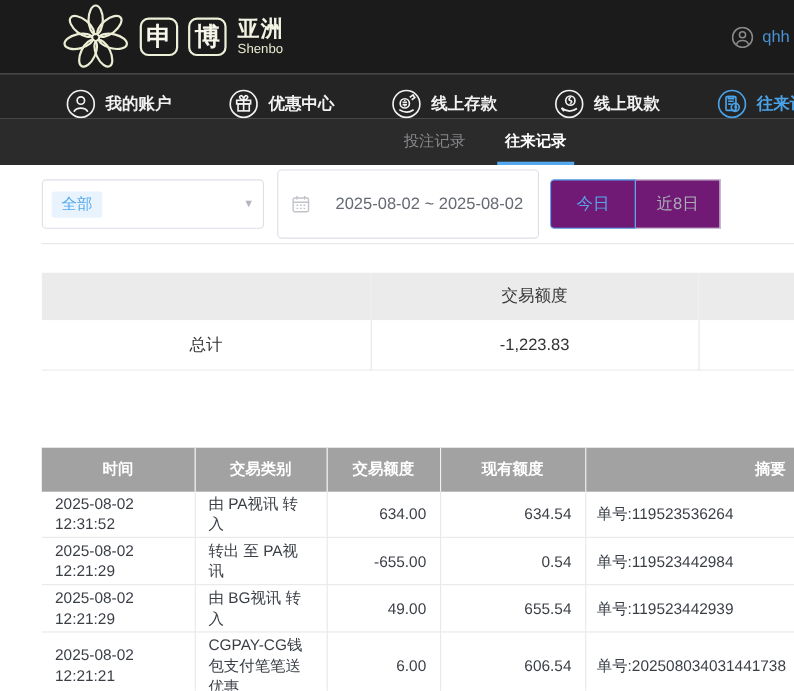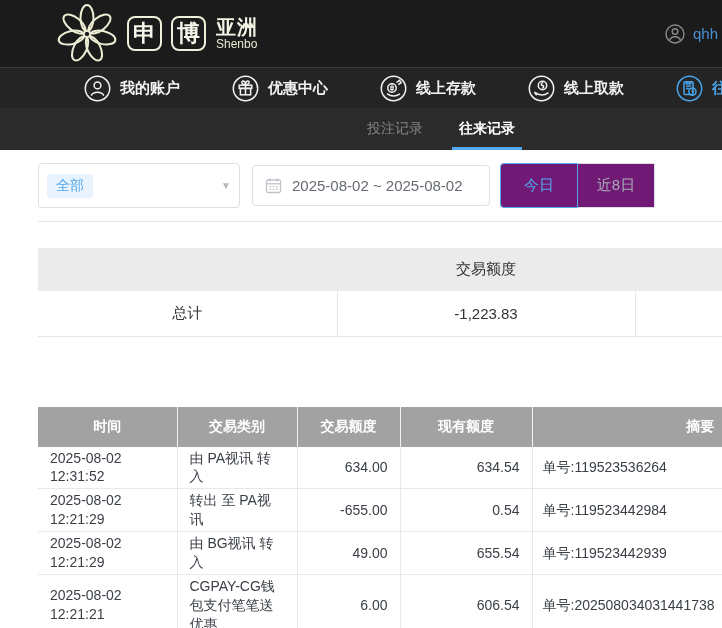--- a/index.html
+++ b/index.html
@@ -15,21 +15,21 @@
     color:#f6f6ea; font-size:23px; font-weight:bold; display:flex; align-items:center;
     justify-content:center; margin-left:3px; }
   .logo-right { display:flex; flex-direction:column; justify-content:center; margin-left:4px; }
   .logo-region { color:#f3f3e4; font-size:20px; font-weight:bold; letter-spacing:1px; line-height:20px; }
   .logo-en { color:#e8e9cf; font-size:12px; line-height:14px; }
   .user-area { display:flex; align-items:center; gap:8px; margin-right:-6px; }
   .user-area .uname { color:#4a90d2; font-size:15px; white-space:nowrap; }
 
   
   .main-nav { height:41px; background:#242424; border-top:1px solid #3d3d3d;
-    display:flex; align-items:center; padding-left:84px; overflow:hidden; }
+    display:flex; align-items:flex-end; padding-left:60px; overflow:hidden; }
   .nav-item { display:flex; align-items:center; gap:9px; margin-right:52px;
     color:#f2f2f2; font-size:15px; font-weight:bold; white-space:nowrap; cursor:pointer; }
   .nav-item.active { color:#4aa3e8; }
   .nav-item svg { width:27px; height:27px; flex:0 0 auto; }
 
   
   .tab-bar { height:42px; background:#2b2b2b; display:flex; align-items:stretch;
     padding-left:360px; overflow:hidden; }
   .tab { display:flex; align-items:center; padding:0 7px; margin-right:22px;
     color:#85878a; font-size:14px; position:relative; cursor:pointer; white-space:nowrap; }
@@ -37,22 +37,22 @@
   .tab.active::after { content:""; position:absolute; left:0; right:0; bottom:0;
     height:3px; background:#54a8ee; }
 
   
   .content { background:#fff; }
   .filter-row { display:flex; align-items:center; margin:13px 0 0 38px; height:45px; }
   .select-box { width:202px; height:45px; border:1px solid #dcdfe6; border-radius:4px;
     display:flex; align-items:center; justify-content:space-between; padding:0 8px; cursor:pointer; }
   .type-tag { background:#e8f3fd; color:#54a8ee; font-size:14px; padding:3px 9px; border-radius:3px; }
   .caret { color:#b4b7bd; font-size:10px; }
-  .date-box { width:238px; height:41px; border:1px solid #dcdfe6; border-radius:4px;
-    display:flex; align-items:center; gap:10px; padding:0 12px; margin-left:12px; cursor:pointer; }
+  .date-box { width:238px; height:63px; border:1px solid #dcdfe6; border-radius:4px;
+    display:flex; align-items:center; gap:23px; padding:0 12px; margin-left:12px; cursor:pointer; }
   .date-box svg { width:17px; height:17px; }
   .date-text { color:#666a73; font-size:15px; white-space:nowrap; }
   .quick-group { display:flex; margin-left:10px; }
   .qbtn { height:45px; width:78px; background:#701a75; border:1px solid #dcdfe6;
     color:#a9adb5; font-size:15px; cursor:pointer; margin-left:-1px; }
   .qbtn:first-child { border-radius:4px 0 0 4px; margin-left:0; }
   .qbtn.active { border:1px solid #54a8ee; color:#54a8ee; position:relative; z-index:2; }
 
   .hr-line { height:1px; background:#e6e6e6; margin:13px 0 0 38px; }
 

